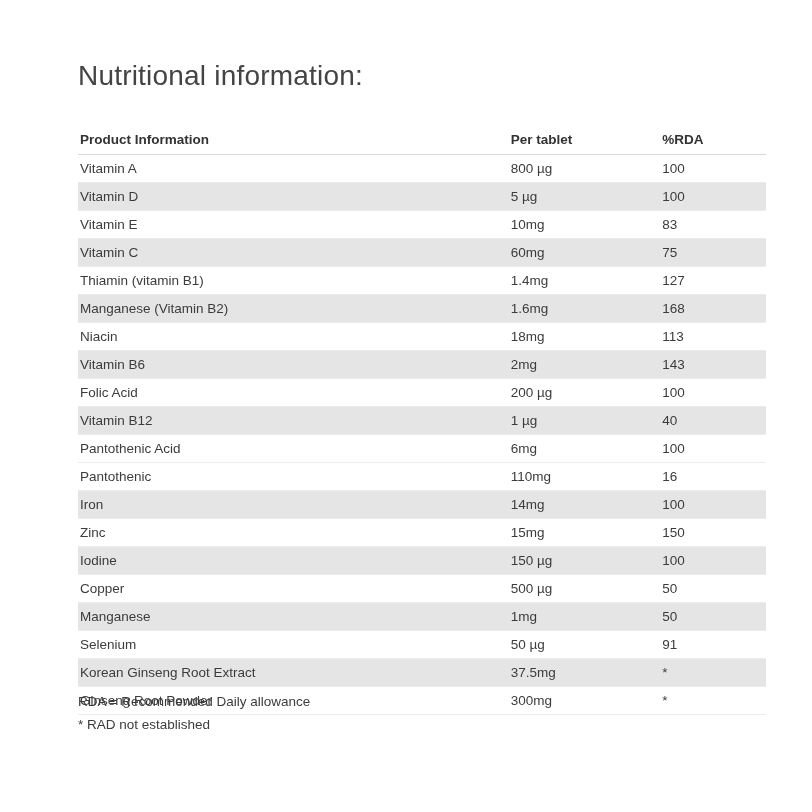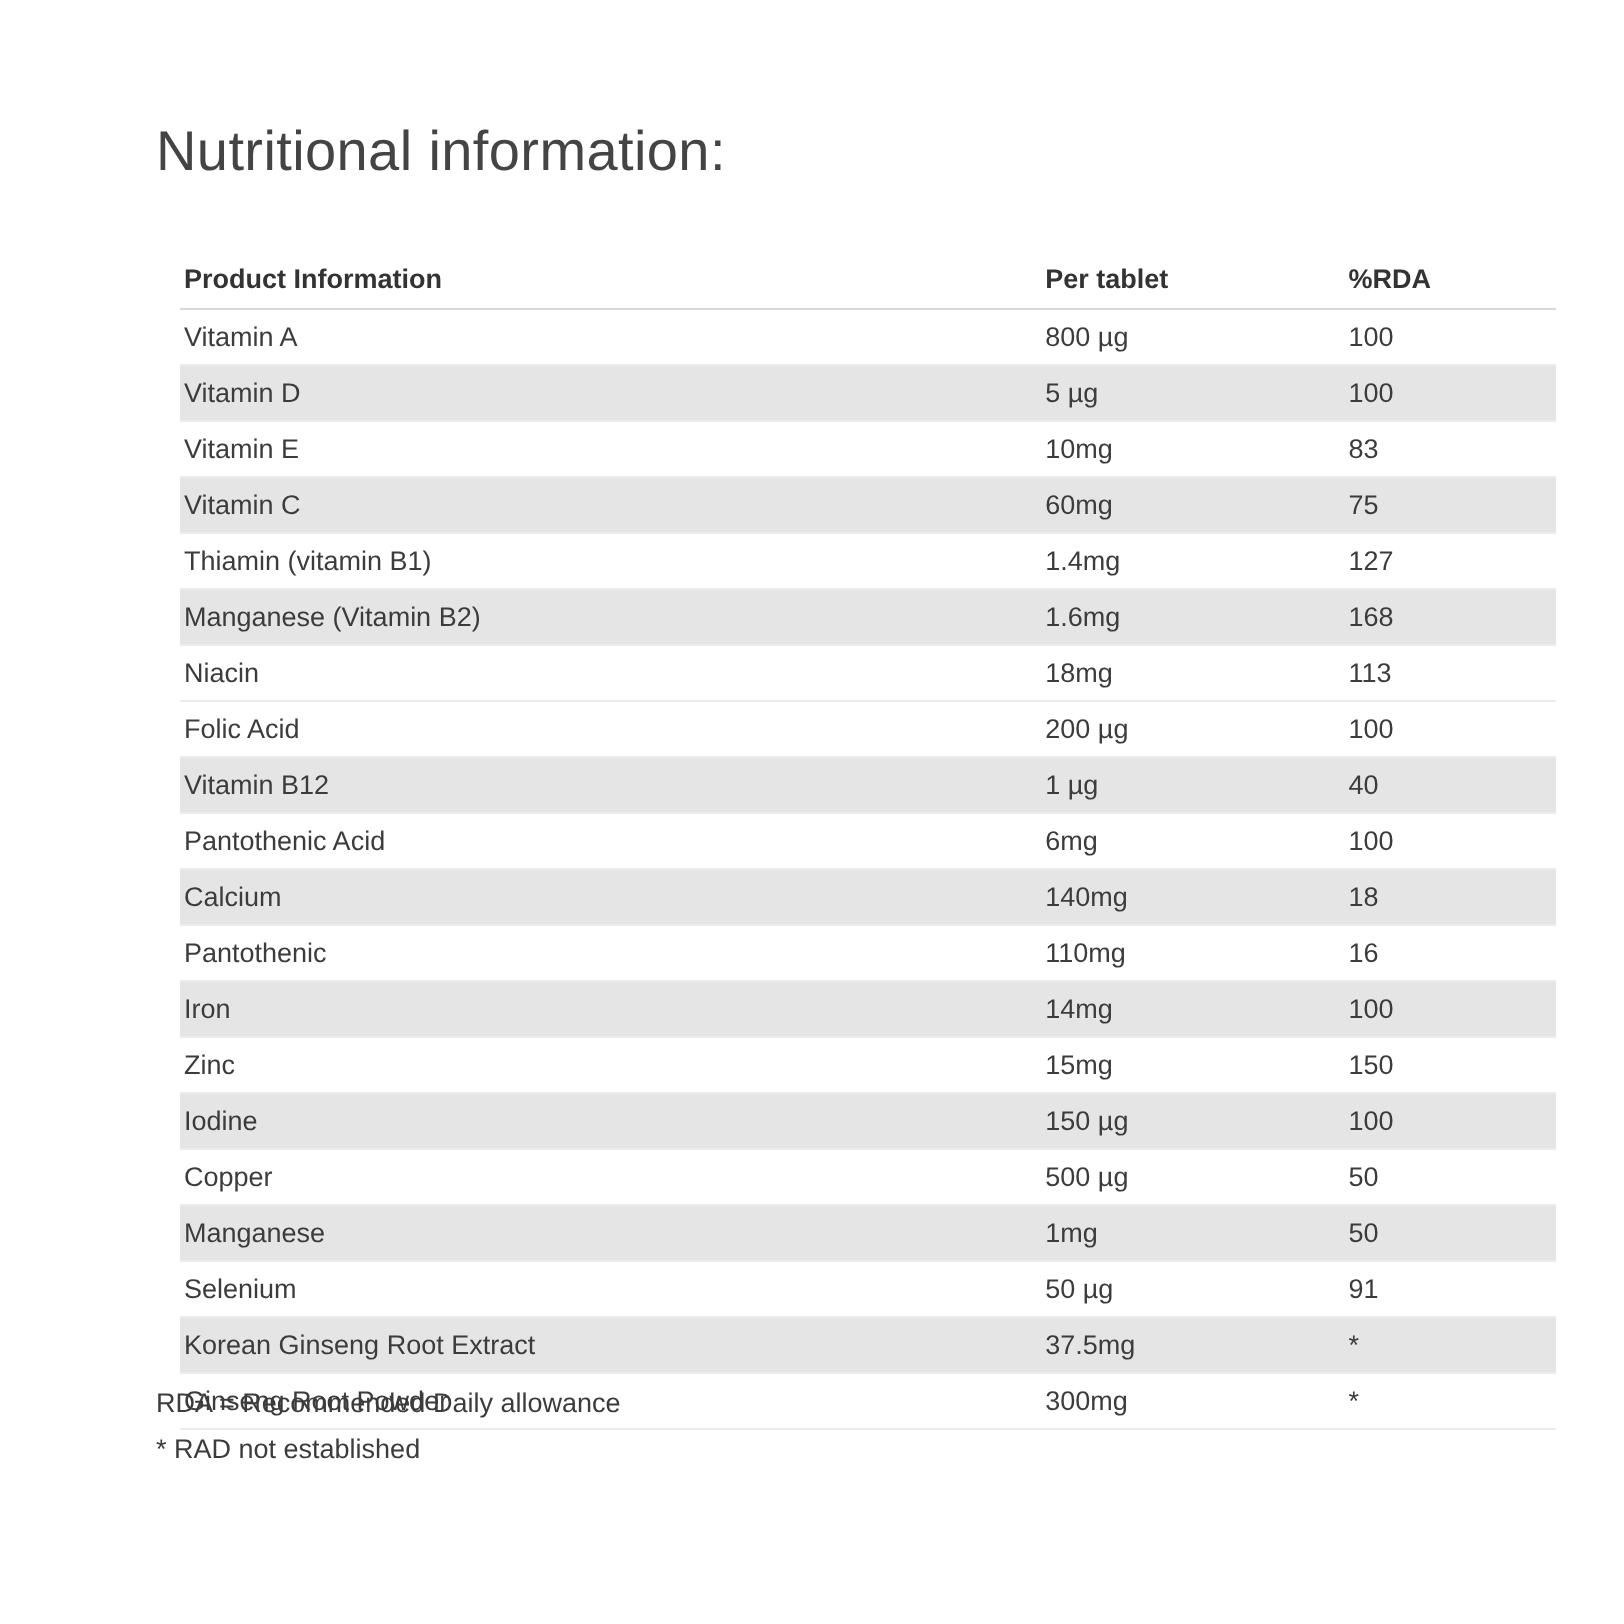--- a/index.html
+++ b/index.html
@@ -28,21 +28,20 @@
     font-weight: 400;
     color: #444444;
     letter-spacing: 0.2px;
     white-space: nowrap;
   }
   .table-wrap {
     position: absolute;
     left: 78px;
     top: 126px;
     width: 688px;
-    margin-left: 12px;
   }
   table.nutrition {
     width: 100%;
     border-collapse: collapse;
     font-size: 13.5px;
   }
   table.nutrition thead th {
     text-align: left;
     font-weight: bold;
     font-size: 13.5px;
@@ -120,39 +119,39 @@
           <tr class="alt">
             <td class="col-name">Manganese (Vitamin B2)</td>
             <td class="col-amount">1.6mg</td>
             <td class="col-rda">168</td>
           </tr>
           <tr>
             <td class="col-name">Niacin</td>
             <td class="col-amount">18mg</td>
             <td class="col-rda">113</td>
           </tr>
+          <tr class="alt">
+            <td class="col-name">Vitamin B6</td>
+            <td class="col-amount">2mg</td>
+            <td class="col-rda">143</td>
+          </tr>
           <tr>
             <td class="col-name">Folic Acid</td>
             <td class="col-amount">200 µg</td>
             <td class="col-rda">100</td>
           </tr>
           <tr class="alt">
             <td class="col-name">Vitamin B12</td>
             <td class="col-amount">1 µg</td>
             <td class="col-rda">40</td>
           </tr>
           <tr>
             <td class="col-name">Pantothenic Acid</td>
             <td class="col-amount">6mg</td>
             <td class="col-rda">100</td>
-          </tr>
-          <tr class="alt">
-            <td class="col-name">Calcium</td>
-            <td class="col-amount">140mg</td>
-            <td class="col-rda">18</td>
           </tr>
           <tr>
             <td class="col-name">Pantothenic</td>
             <td class="col-amount">110mg</td>
             <td class="col-rda">16</td>
           </tr>
           <tr class="alt">
             <td class="col-name">Iron</td>
             <td class="col-amount">14mg</td>
             <td class="col-rda">100</td>

